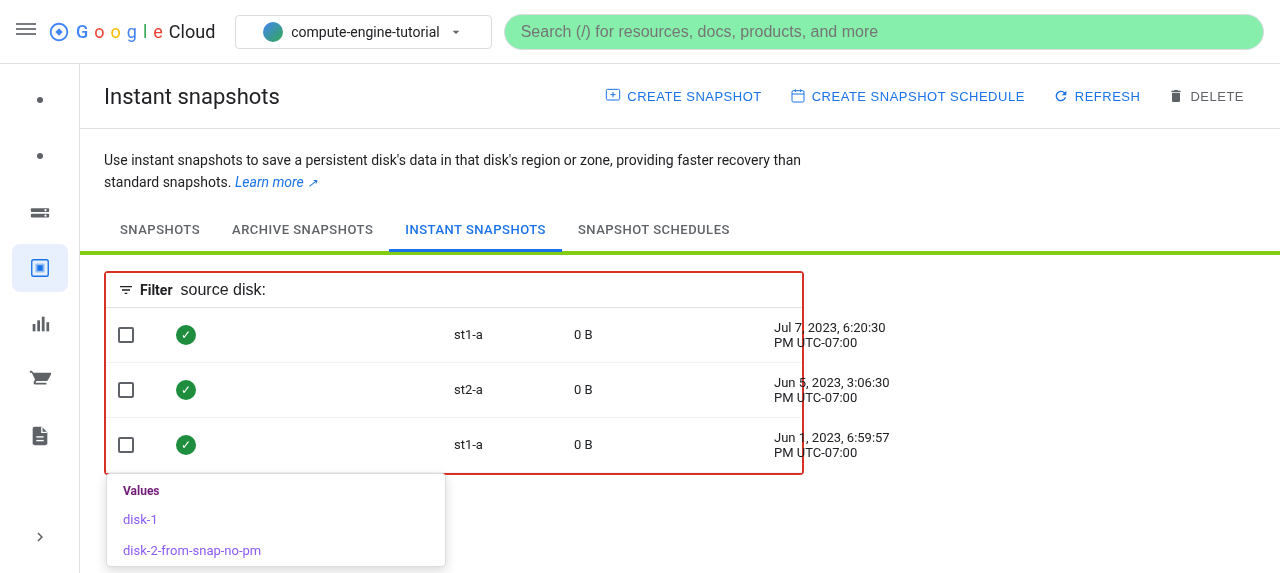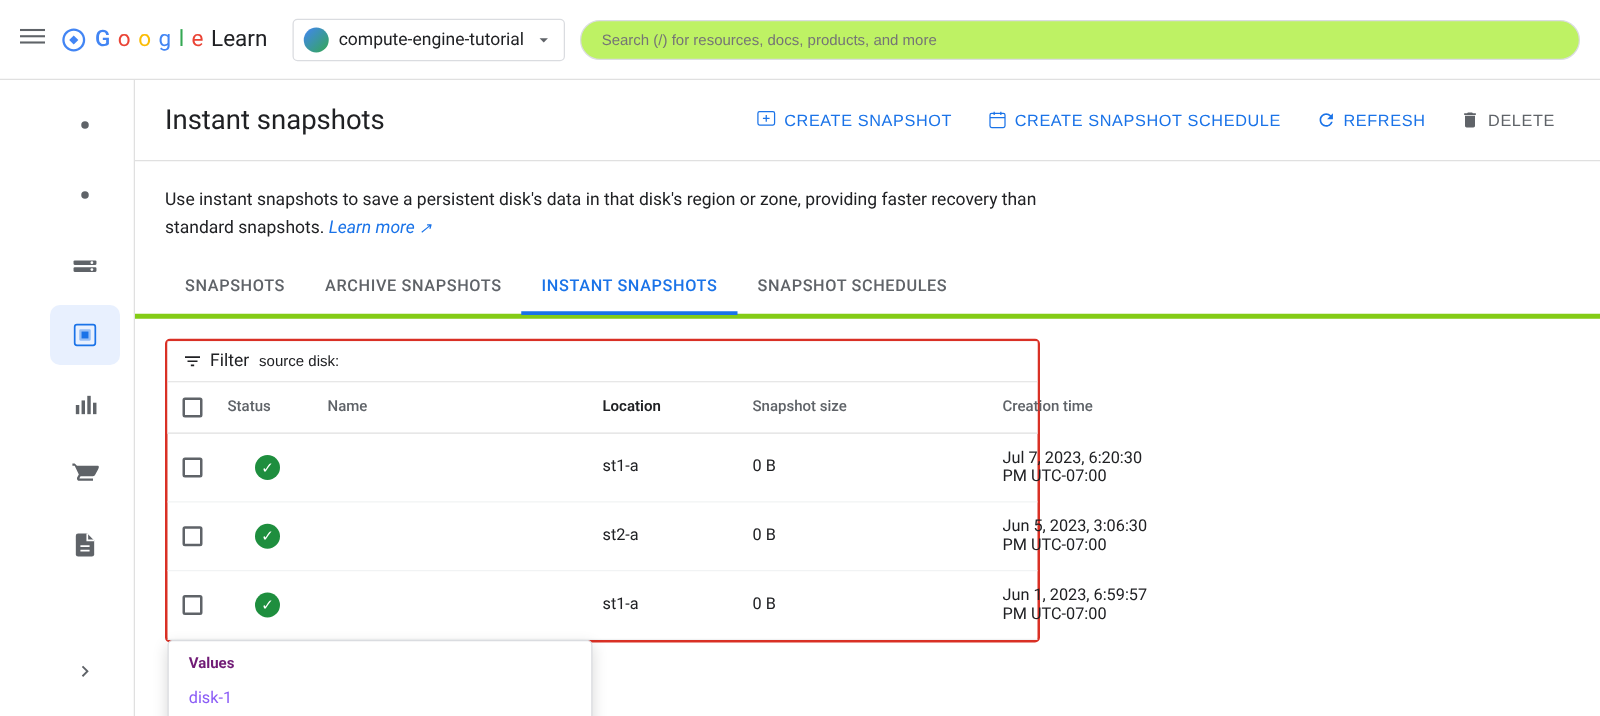--- a/index.html
+++ b/index.html
@@ -13,31 +13,31 @@
       padding: 0 16px;
       border-bottom: 1px solid #e0e0e0;
       background: #fff;
       gap: 12px;
     }
     .hamburger-icon { cursor: pointer; color: #5f6368; font-size: 20px; }
     .google-cloud-logo { display: flex; align-items: center; gap: 6px; font-size: 18px; font-weight: 400; color: #202124; margin-right: 8px; }
     .project-selector {
       display: flex; align-items: center; gap: 8px;
       border: 1px solid #dadce0; border-radius: 4px;
-      padding: 6px 8px; cursor: pointer; font-size: 14px;
+      padding: 6px 27px; cursor: pointer; font-size: 14px;
     }
     .project-dot { width: 20px; height: 20px; border-radius: 50%; background: linear-gradient(135deg, #4285f4, #34a853); display: inline-block; }
     .search-bar {
       flex: 1; border: 1px solid #dadce0; border-radius: 24px;
-      padding: 8px 16px; font-size: 12px; color: #5f6368;
-      background: #bef264;
-    }
-
-    
-    .app-body { display: flex; height: calc(100vh - 64px); padding-left: 28px; }
+      padding: 8px 16px; font-size: 16px; color: #5f6368;
+      background: #86efac;
+    }
+
+    
+    .app-body { display: flex; height: calc(100vh - 64px); }
 
     
     .sidebar {
       width: 80px;
       border-right: 1px solid #e0e0e0;
       background: #fff;
       display: flex;
       flex-direction: column;
       align-items: center;
       padding: 12px 0;
@@ -116,24 +116,24 @@
     }
     .filter-row {
       display: flex;
       align-items: center;
       padding: 8px 12px;
       background: #fff;
       border-bottom: 1px solid #e0e0e0;
     }
     .filter-icon-label {
       display: flex; align-items: center; gap: 6px;
-      color: #202124; font-size: 14px; font-weight: 400; margin-right: 8px;
+      color: #202124; font-size: 14px; font-weight: 700; margin-right: 8px;
     }
     .filter-input {
-      flex: 1; border: none; outline: none; font-size: 12px; color: #202124;
+      flex: 1; border: none; outline: none; font-size: 16px; color: #202124;
     }
     .filter-input::after { content: '|'; animation: blink 1s infinite; }
     @keyframes blink { 0%,100%{opacity:1} 50%{opacity:0} }
 
     
     .table-header {
       display: grid;
       grid-template-columns: 40px 80px 220px 120px 200px 150px;
       padding: 8px 0;
       border-bottom: 1px solid #e0e0e0;
@@ -210,21 +210,21 @@
       <path d="M12 2C6.48 2 2 6.48 2 12s4.48 10 10 10 10-4.48 10-10S17.52 2 12 2z" fill="#4285f4"></path>
       <path d="M12 4c4.41 0 8 3.59 8 8s-3.59 8-8 8-8-3.59-8-8 3.59-8 8-8z" fill="#fff"></path>
       <path d="M8 12l4-4 4 4-4 4z" fill="#4285f4"></path>
     </svg>
     <span style="color:#4285f4;font-weight:500">G</span>
       <span style="color:#ea4335">o</span>
       <span style="color:#fbbc04">o</span>
       <span style="color:#4285f4">g</span>
       <span style="color:#34a853">l</span>
       <span style="color:#ea4335">e</span> 
-      <span style="color:#202124">Learn</span>
+      <span style="color:#202124">Cloud</span>
   </div>
 
   <div class="project-selector">
     <span class="project-dot"></span>
     <span>compute-engine-tutorial</span>
     <svg width="16" height="16" viewBox="0 0 24 24" fill="#5f6368">
         <path d="M7 10l5 5 5-5z"></path>
       </svg>
   </div>
 
@@ -349,30 +349,20 @@
           <div class="filter-icon-label">
             <svg width="16" height="16" viewBox="0 0 24 24" fill="#202124">
               <path d="M10 18h4v-2h-4v2zM3 6v2h18V6H3zm3 7h12v-2H6v2z"></path>
             </svg>
             <span>Filter</span>
           </div>
           <input class="filter-input" type="text" value="source disk:" style="">
         </div>
 
         
-        <div class="table-header">
-          <div class="th checkbox-col">
-            <div class="checkbox"></div>
-          </div>
-          <div class="th">Status</div>
-          <div class="th">Name</div>
-          <div class="th" style="color:#202124;font-weight:600">Location</div>
-          <div class="th">Snapshot size</div>
-          <div class="th">Creation time</div>
-        </div>
 
         
         <div class="table-row">
           <div class="td checkbox-col">
             <div class="checkbox"></div>
           </div>
           <div class="td status-col">
             <div class="status-ok">✓</div>
           </div>
           <div class="td"></div>

